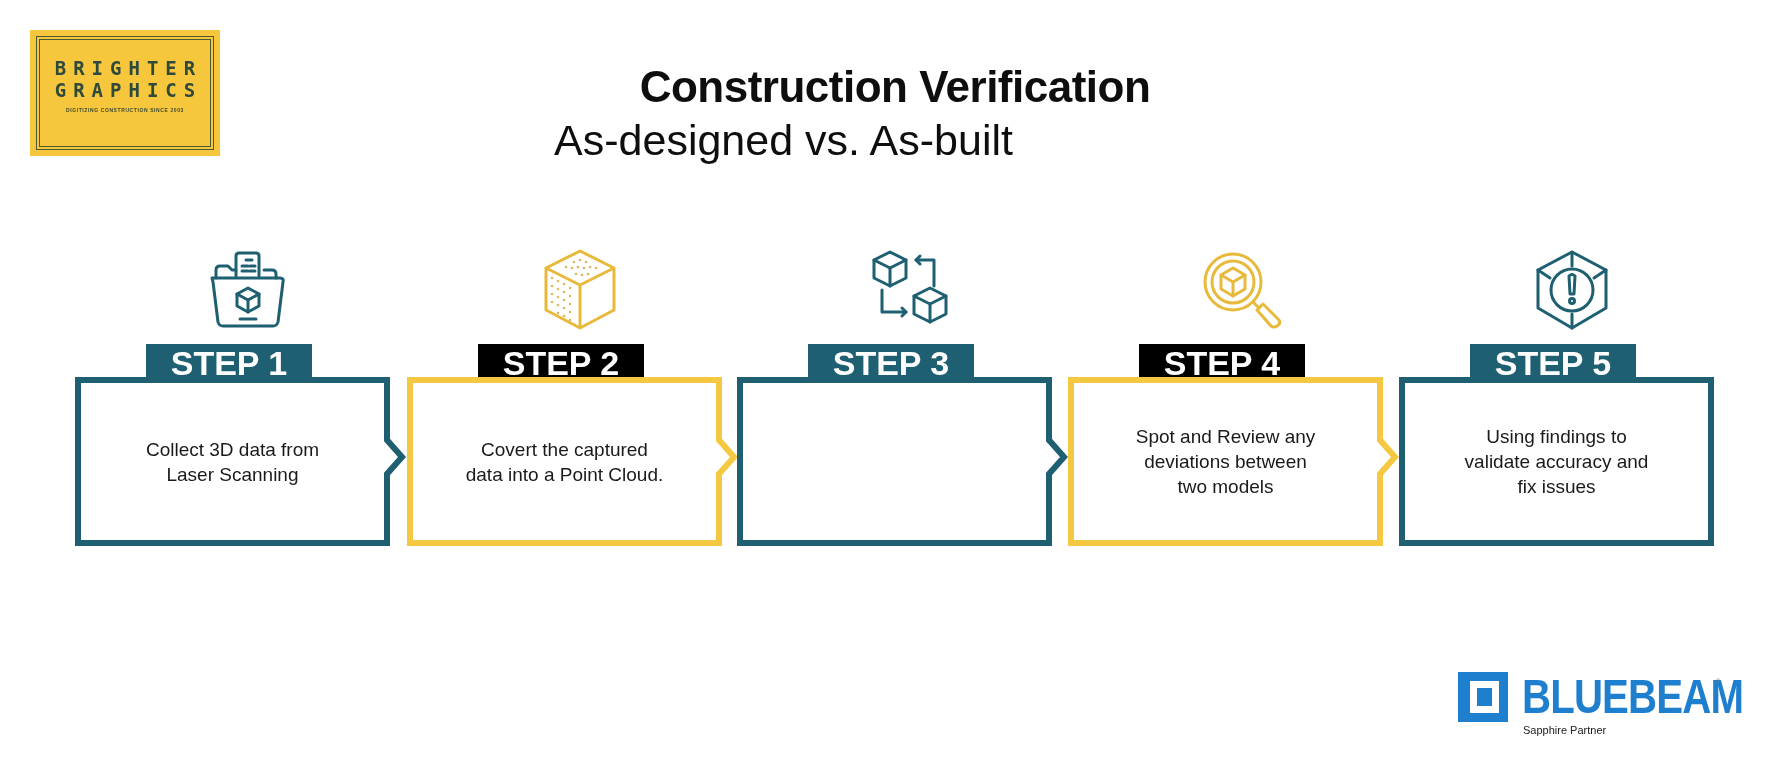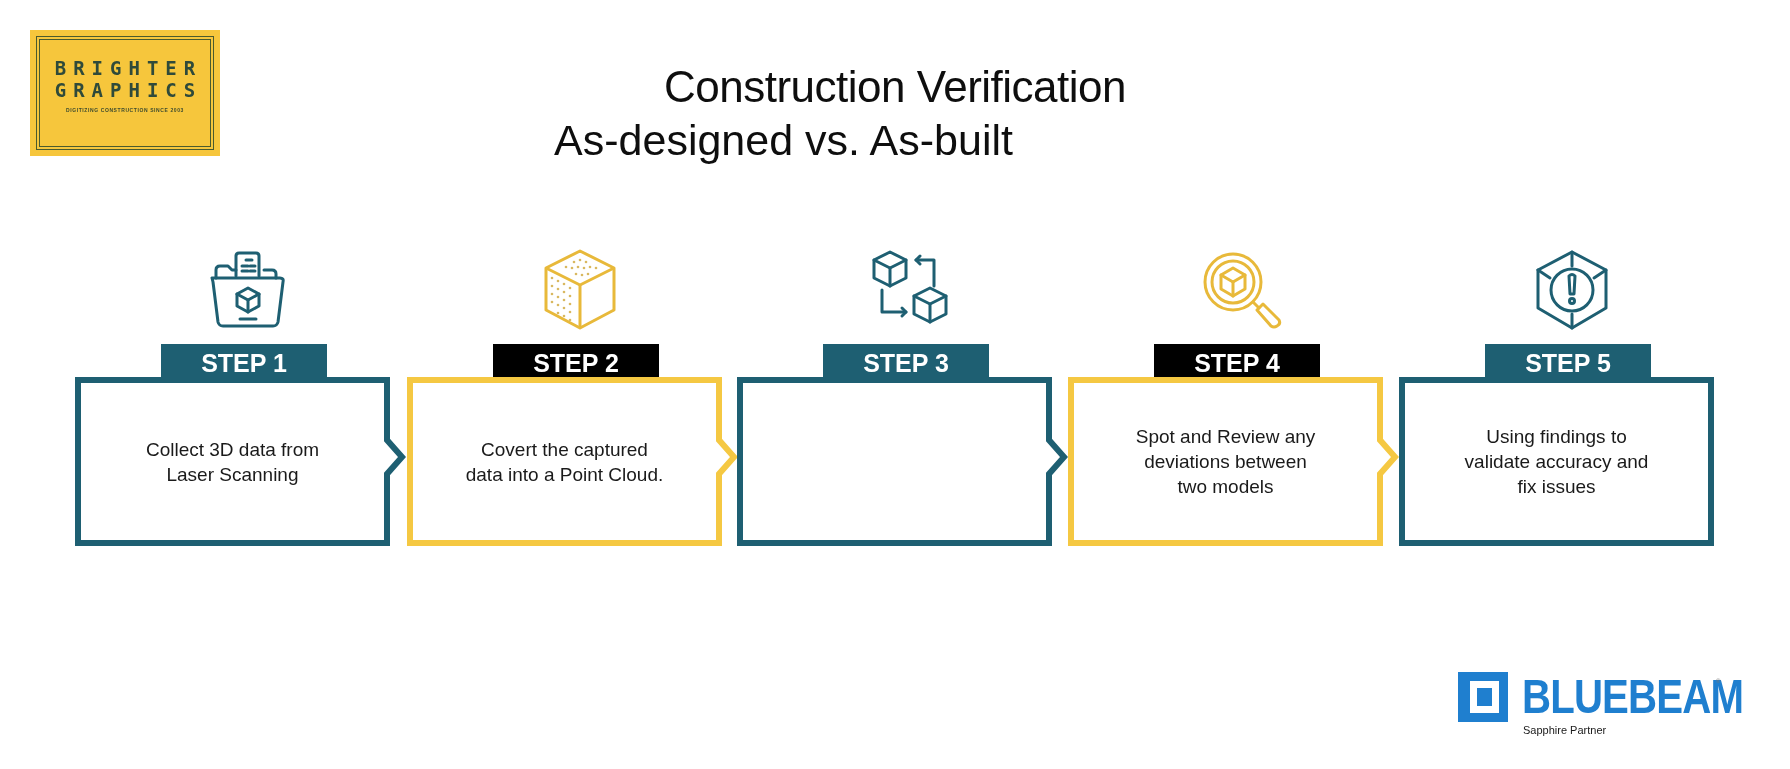--- a/index.html
+++ b/index.html
@@ -14,31 +14,31 @@
                     border:1.5px solid #4a5a2e; box-shadow: inset 0 0 0 2px #f6c63c, inset 0 0 0 3px #4a5a2e; }
   .bg-logo .l1, .bg-logo .l2 { position:absolute; left:0; right:0; text-align:center;
                     font-family:"DejaVu Sans Mono", monospace; font-weight:bold; font-size:19px;
                     letter-spacing:7px; color:#2f4a3a; padding-left:7px; }
   .bg-logo .l1 { top:27px; }
   .bg-logo .l2 { top:49px; }
   .bg-logo .tag { position:absolute; left:0; right:0; top:77px; text-align:center;
                   font-size:5px; font-weight:bold; letter-spacing:0.6px; color:#3c4a2e; }
 
   
-  .title { left:0; width:1790px; top:62px; text-align:center; font-size:44px; font-weight:normal;
+  .title { left:0; width:1790px; top:62px; text-align:center; font-size:44px; font-weight:bold;
            color:#0e0e0e; letter-spacing:-0.5px; }
   .subtitle { left:0; width:1567px; top:116px; text-align:center; font-size:43px; font-weight:normal;
               color:#0e0e0e; }
 
   
   .step { position:absolute; top:344px; width:340px; height:200px; }
   .step .icon { position:absolute; top:-96px; left:50%; transform:translateX(-50%);
                 width:84px; height:84px; }
-  .step .tab { position:absolute; top:0; left:83px; width:166px; height:38px;
-               color:#ffffff; font-weight:bold; font-size:25px; text-align:center; line-height:38px; }
+  .step .tab { position:absolute; top:0; left:68px; width:166px; height:38px;
+               color:#ffffff; font-weight:bold; font-size:34px; text-align:center; line-height:38px; }
   .step svg.outline { position:absolute; left:-3px; top:33px; overflow:visible; }
   .step .text { position:absolute; top:36px; left:0; width:309px; height:163px; display:flex;
                 align-items:center; justify-content:center; text-align:center;
                 font-size:19px; line-height:25px; color:#1a1a1a; padding:0 20px; box-sizing:border-box;
                 white-space:pre-line; }
 
   .teal .tab { background:#1e5f72; }
   .yellow .tab { background:#000000; }
 
   

